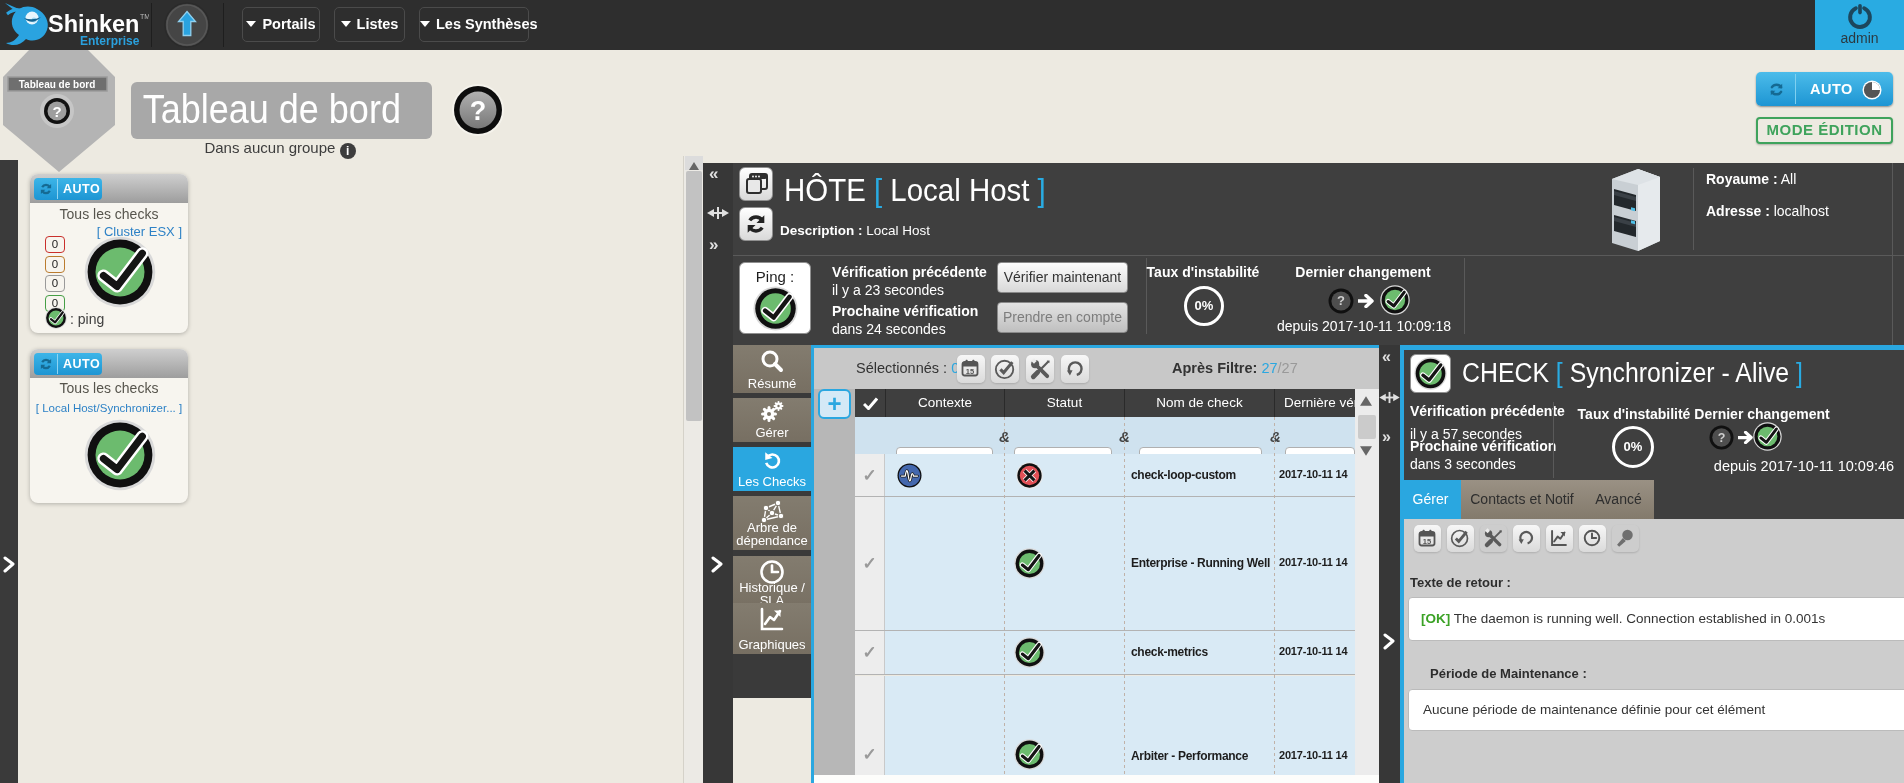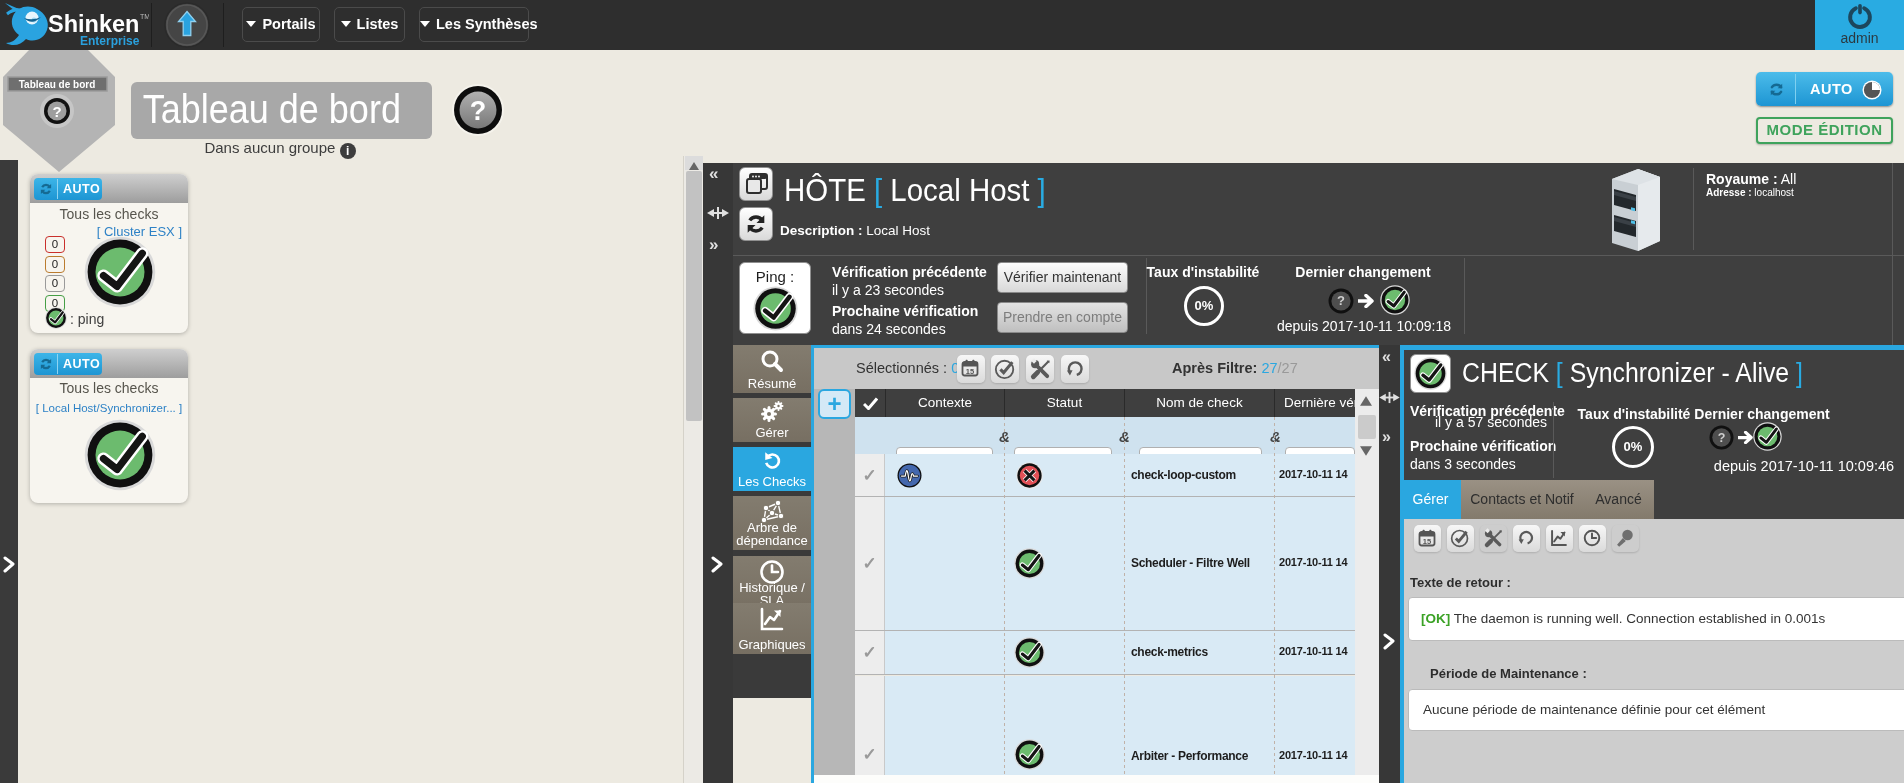--- a/index.html
+++ b/index.html
@@ -291,21 +291,21 @@
  <polygon points="34,2 56,10 34,18 8,12" fill="#dde2e6"></polygon>
  <path d="M10,22 L32,28 L32,44 L10,38 Z" fill="#23282c"></path>
  <path d="M10,24 L32,30 L32,34 L10,28 Z" fill="#3a4046"></path>
  <rect x="27" y="33" width="4" height="3" fill="#4fc1e9" transform="skewY(15)"></rect>
  <path d="M10,48 L32,54 L32,70 L10,64 Z" fill="#23282c"></path>
  <path d="M10,50 L32,56 L32,60 L10,54 Z" fill="#3a4046"></path>
  <rect x="27" y="46" width="4" height="3" fill="#4fc1e9" transform="skewY(15)"></rect>
 </svg>
 <div class="vline" style="left:1693px; top:168px; height:82px;"></div>
 <div class="abs wt" style="left:1706px; top:171px; font-size:14px;"><span class="b">Royaume&nbsp;:</span> All</div>
-<div class="abs wt" style="left:1706px; top:187px; font-size:10px;"><span class="b">Adresse&nbsp;:</span> localhost</div>
+<div class="abs wt" style="left:1706px; top:203px; font-size:14px;"><span class="b">Adresse&nbsp;:</span> localhost</div>
 <div class="vline" style="left:1892px; top:163px; height:182px;"></div>
 <div class="hline" style="left:733px; top:255px; width:1171px;"></div>
 
 <div class="whitebox" style="left:739px; top:262px; width:72px; height:72px; background:#fff;">
  <div style="position:absolute; top:5px; width:100%; text-align:center; font-size:15px; color:#1e1e1e;">Ping&nbsp;:</div>
  <svg style="position:absolute; left:13px; top:23px;" width="45" height="45" viewBox="0 0 100 100">
       <use href="#okc"></use>
     </svg>
 </div>
 <div class="abs wt b" style="left:832px; top:264px; font-size:14px;">Vérification précédente</div>
@@ -459,21 +459,21 @@
       <use href="#redx"></use>
     </svg>
  <div class="cname" style="top:14px;">check-loop-custom</div>
  <div class="cdate" style="top:14px;">2017-10-11 14</div>
 </div>
 <div class="row" style="top:497px; height:134px;">
  <div class="rowchk" style="line-height:133px;">✓</div>
  <svg style="position:absolute;left:159px;top:51px" width="31" height="31" viewBox="0 0 100 100">
       <use href="#okc"></use>
     </svg>
- <div class="cname" style="top:59px;">Scheduler - Filtre Well</div>
+ <div class="cname" style="top:59px;">Enterprise - Running Well</div>
  <div class="cdate" style="top:59px;">2017-10-11 14</div>
 </div>
 <div class="row" style="top:631px; height:44px;">
  <div class="rowchk" style="line-height:43px;">✓</div>
  <svg style="position:absolute;left:159px;top:6px" width="31" height="31" viewBox="0 0 100 100">
       <use href="#okc"></use>
     </svg>
  <div class="cname" style="top:14px;">check-metrics</div>
  <div class="cdate" style="top:14px;">2017-10-11 14</div>
 </div>
@@ -517,21 +517,21 @@
 <div id="check-head" class="abs">
  <div class="whitebox" style="left:6px; top:4px; width:41px; height:39px; background:#fff;">
   <svg style="position:absolute;left:3px;top:2px" width="33" height="33" viewBox="0 0 100 100">
         <use href="#okc"></use>
       </svg>
  </div>
  <div style="position:absolute; left:58px; top:8px; font-size:27px; color:#fff; transform:scaleX(0.92); transform-origin:0 0; white-space:nowrap;">CHECK <span style="color:#29abe2">[</span> Synchronizer - Alive <span style="color:#29abe2">]</span></div>
 </div>
 <div id="check-info" class="abs">
  <div class="wt b" style="position:absolute; left:6px; top:5px; font-size:14px; white-space:nowrap;">Vérification précédente</div>
- <div class="wt" style="position:absolute; left:6px; top:16px; font-size:14px; white-space:nowrap;margin-left:25px;">il y a 57 secondes</div>
+ <div class="wt" style="position:absolute; left:6px; top:28px; font-size:14px; white-space:nowrap;">il y a 57 secondes</div>
  <div class="wt b" style="position:absolute; left:6px; top:40px; font-size:14px; white-space:nowrap;">Prochaine vérification</div>
  <div class="wt" style="position:absolute; left:6px; top:57.5px; font-size:14px; white-space:nowrap;">dans 3 secondes</div>
  <div class="vline" style="left:149px; top:4px; height:76px;"></div>
  <div class="wt b" style="position:absolute; left:160px; top:8px; width:140px; text-align:center; font-size:14px; white-space:nowrap;">Taux d'instabilité</div>
  <div style="position:absolute; left:208px; top:28px; width:42px; height:42px; border:3px solid #fff; border-radius:50%; color:#fff; font-weight:bold; font-size:14px; text-align:center; line-height:36px; font-size:13px;">0%</div>
  <div class="wt b" style="position:absolute; left:285px; top:8px; width:146px; text-align:center; font-size:14px; white-space:nowrap;">Dernier changement</div>
  <svg style="position:absolute; left:305px; top:27px;" width="25" height="25" viewBox="0 0 100 100">
       <use href="#qm"></use>
     </svg>
  <svg style="position:absolute; left:334px; top:33px;" width="17" height="13" viewBox="0 0 18 14">

